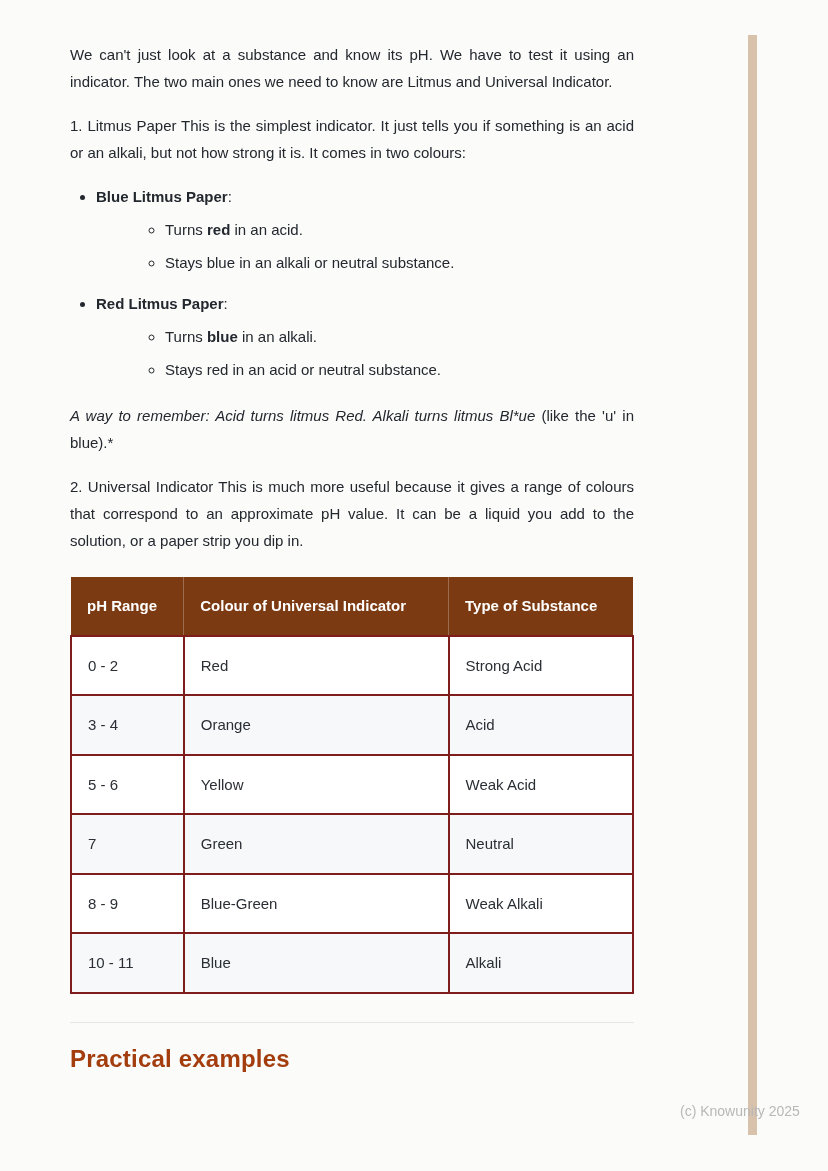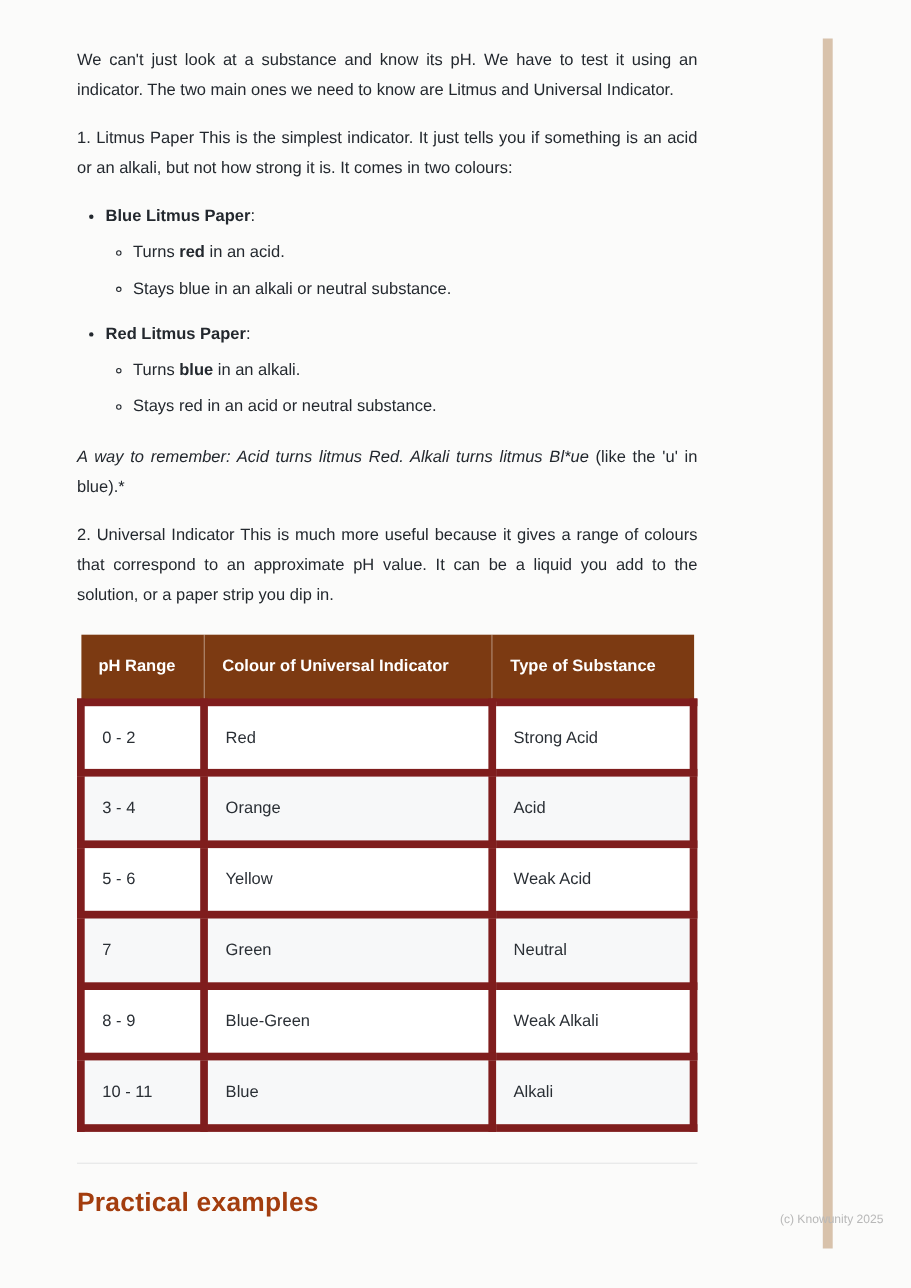--- a/index.html
+++ b/index.html
@@ -32,41 +32,41 @@
     list-style: disc;
     margin: 2px 0 20px;
     padding-left: 26px;
   }
   ul.l1 > li + li { margin-top: 15px; }
   ul.l2 {
     list-style: circle;
     padding-left: 25px;
     margin-top: 3px;
   }
-  ul.l2 > li { margin-top: 7px; line-height: 1.7; }
+  ul.l2 > li { margin-top: 7px; line-height: 1.7; margin-left: 44px; }
   table.ph-table {
     width: 100%;
     border-collapse: collapse;
     margin-top: 23px;
     font-size: 15px;
   }
   table.ph-table th {
     background: var(--table-header-bg, #7c3a12);
     color: var(--table-header-text, #ffffff);
     text-align: left;
     font-weight: 700;
     padding: 19px 16px;
     line-height: 1.3;
     border-right: 1px solid rgba(255,255,255,0.25);
   }
   table.ph-table th:last-child { border-right: none; }
   table.ph-table td {
     padding: 19px 16px;
     line-height: 1.3;
-    border: 7px solid #7f1d1d;
+    border: 2px solid #7f1d1d;
     color: #2a2f35;
     background: #ffffff;
   }
   table.ph-table tbody tr:nth-child(even) td { background: #f7f8f9; }
   hr.divider {
     border: none;
     border-top: 1px solid #e4e5e7;
     margin-top: 28px;
   }
   h2.practical {
@@ -79,23 +79,23 @@
   .scrollbar {
     position: absolute;
     left: 748px;
     top: 35px;
     width: 9px;
     height: 1100px;
     background: var(--scrollbar-color, #d8c2ab);
   }
   .watermark {
     position: absolute;
-    left: 709px;
+    left: 680px;
     top: 1103px;
-    font-size: 11px;
+    font-size: 14px;
     color: var(--watermark-color, #b8b8b8);
     z-index: 3;
     white-space: nowrap;
   }
 </style>
 </head>
 <body>
 
 <div class="page">
   <div class="content">

